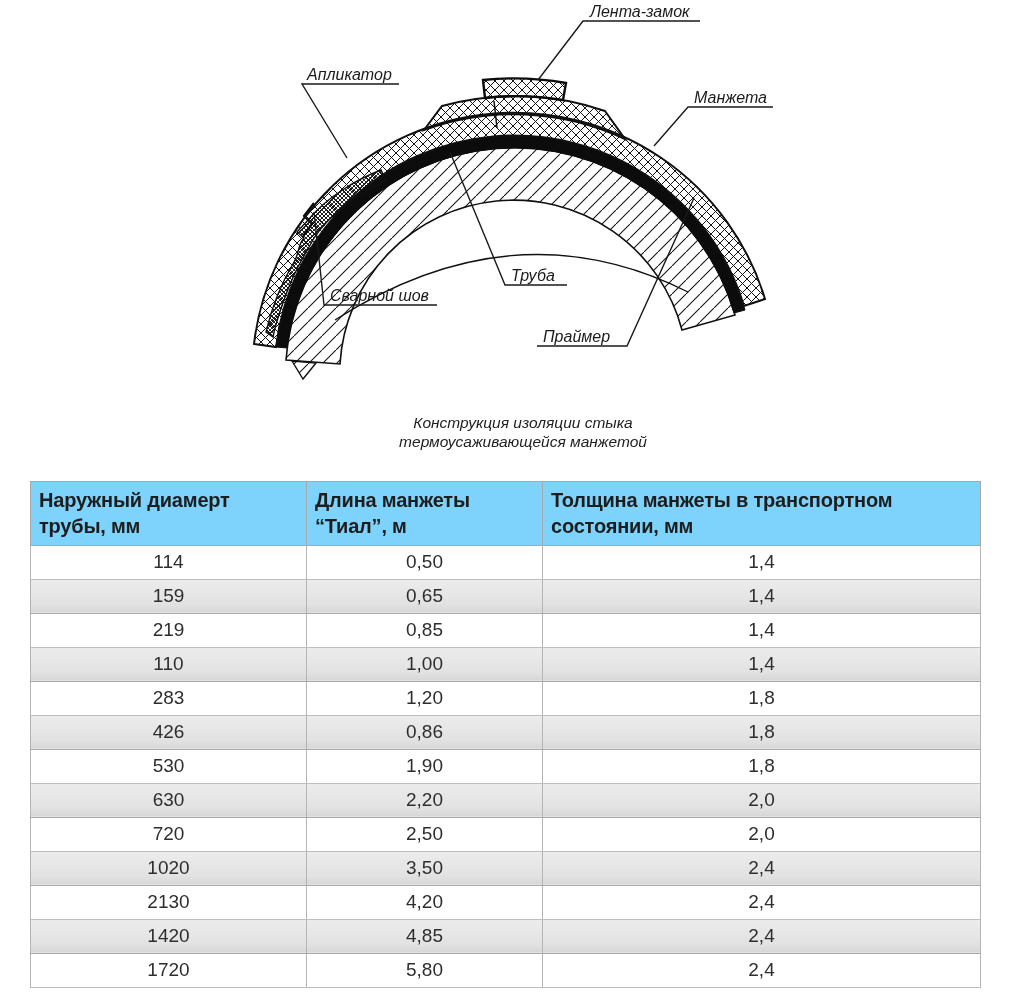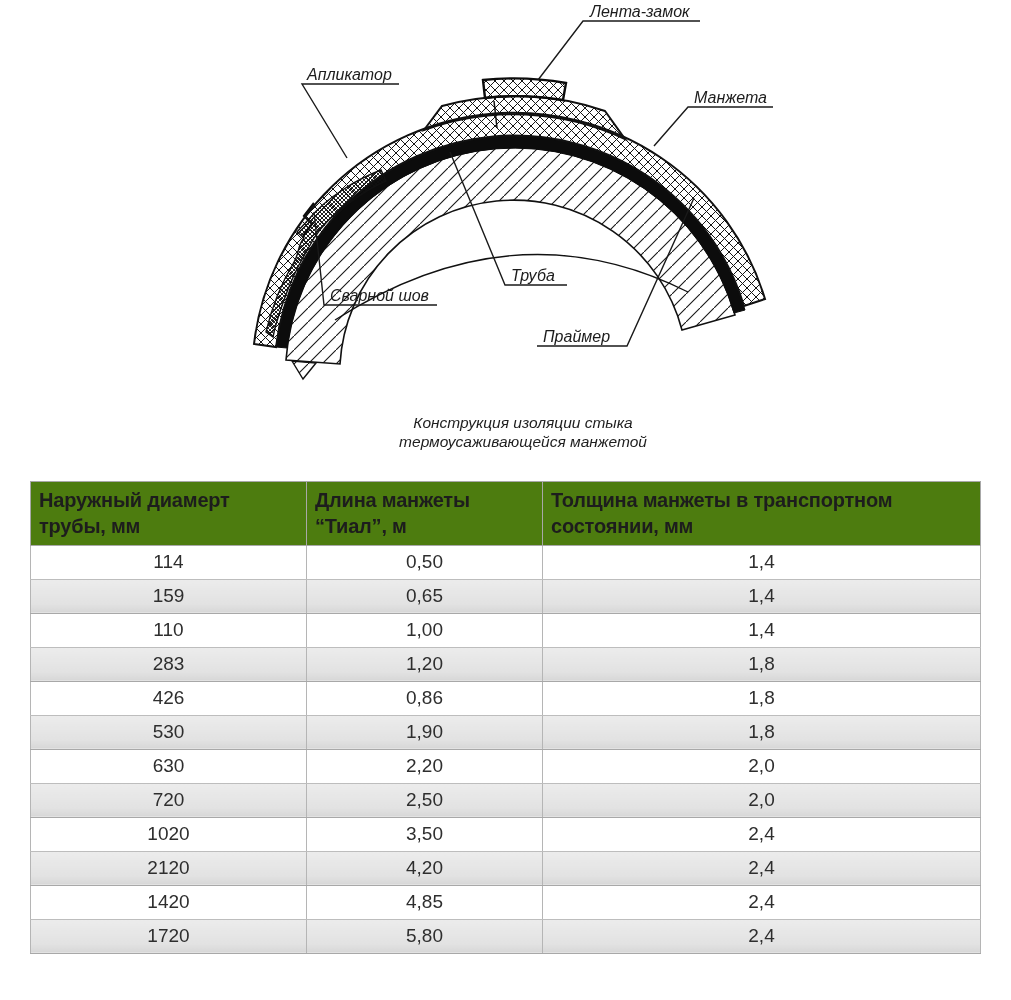--- a/index.html
+++ b/index.html
@@ -12,21 +12,21 @@
     position:absolute;top:413px;left:28px;width:990px;
     text-align:center;font-style:italic;font-size:15.5px;line-height:1.25;
     color:#1e1e1e;
   }
 
   .spec-table-wrap{position:absolute;top:481px;left:30px;width:950px;}
   table.spec{border-collapse:collapse;width:950px;table-layout:fixed;
              border:1px solid #9c9c9c;}
   col.c1{width:276px;} col.c2{width:236px;} col.c3{width:438px;}
   table.spec th{
-    background:#4d7c0f;
+    background:#7dd3fc;
     font-weight:bold;font-size:20px;line-height:1.32;color:#1d1d1d;
     text-align:left;vertical-align:middle;
     padding:5px 8px;height:60px;box-sizing:border-box;
     border:1px solid #a8a8a8;letter-spacing:-0.2px;
   }
   table.spec td{
     font-size:19px;color:#2e2e2e;text-align:center;
     height:34px;box-sizing:border-box;padding:0;
     border-left:1px solid #b5b5b5;border-right:1px solid #b5b5b5;
     border-bottom:1px solid #bdbdbd;
@@ -125,20 +125,25 @@
           <td>114</td>
           <td>0,50</td>
           <td>1,4</td>
         </tr>
         <tr>
           <td>159</td>
           <td>0,65</td>
           <td>1,4</td>
         </tr>
         <tr>
+          <td>219</td>
+          <td>0,85</td>
+          <td>1,4</td>
+        </tr>
+        <tr>
           <td>110</td>
           <td>1,00</td>
           <td>1,4</td>
         </tr>
         <tr>
           <td>283</td>
           <td>1,20</td>
           <td>1,8</td>
         </tr>
         <tr>
@@ -160,21 +165,21 @@
           <td>720</td>
           <td>2,50</td>
           <td>2,0</td>
         </tr>
         <tr>
           <td>1020</td>
           <td>3,50</td>
           <td>2,4</td>
         </tr>
         <tr>
-          <td>2120</td>
+          <td>2130</td>
           <td>4,20</td>
           <td>2,4</td>
         </tr>
         <tr>
           <td>1420</td>
           <td>4,85</td>
           <td>2,4</td>
         </tr>
         <tr>
           <td>1720</td>

